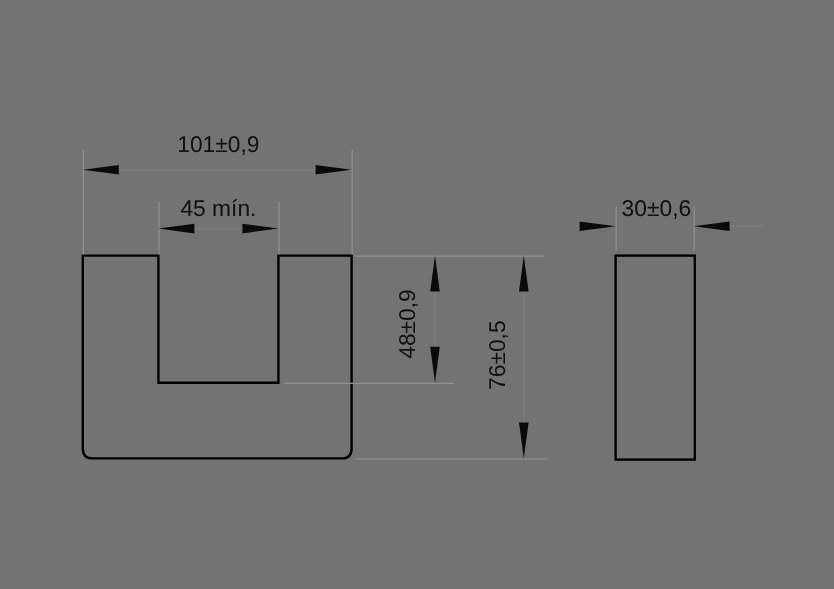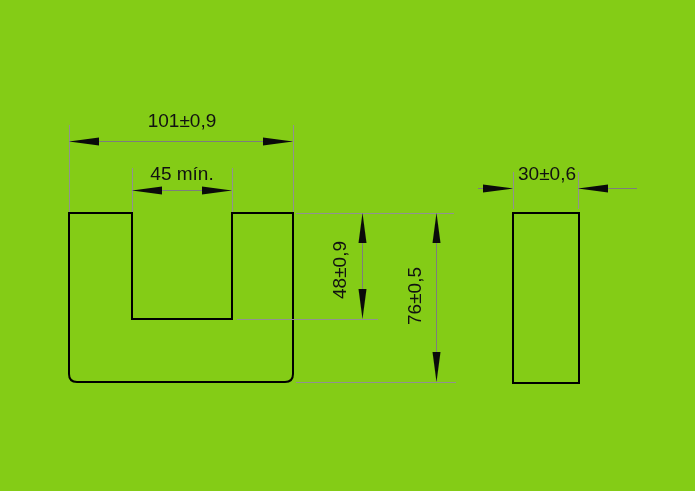--- a/index.html
+++ b/index.html
@@ -4,21 +4,21 @@
 <style>
   html, body {
     margin: 0;
     padding: 0;
     background: #ffffff;
   }
   .canvas {
     position: relative;
     width: 695px;
     height: 491px;
-    background: #84cc16;
+    background: #737373;
     overflow: hidden;
     font-family: "Liberation Sans", sans-serif;
   }
   svg text {
     font-family: "Liberation Sans", sans-serif;
     font-size: 19px;
     fill: #111111;
   }
   .outline {
     fill: none;

